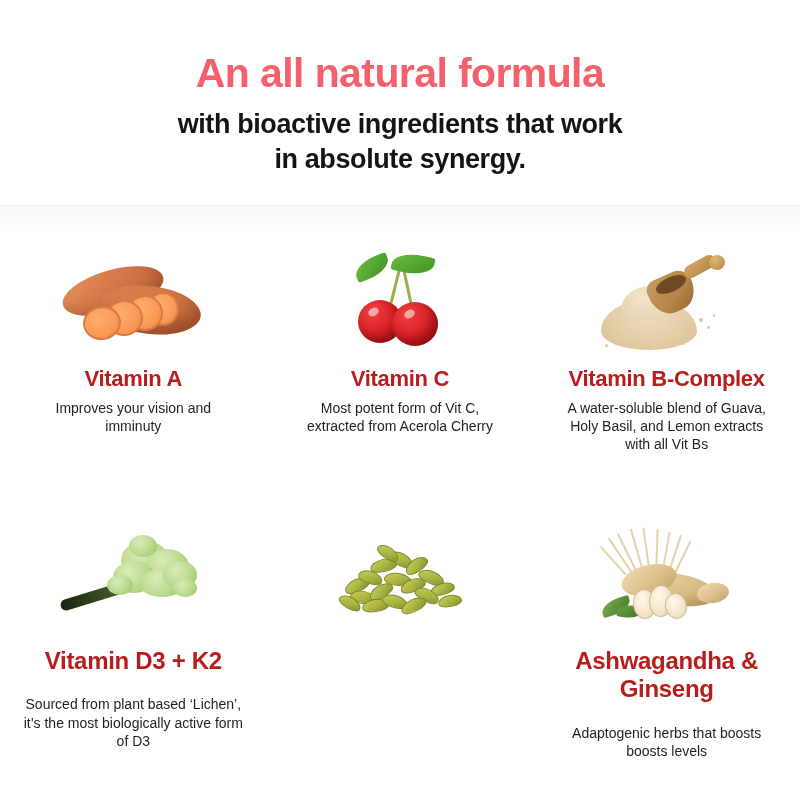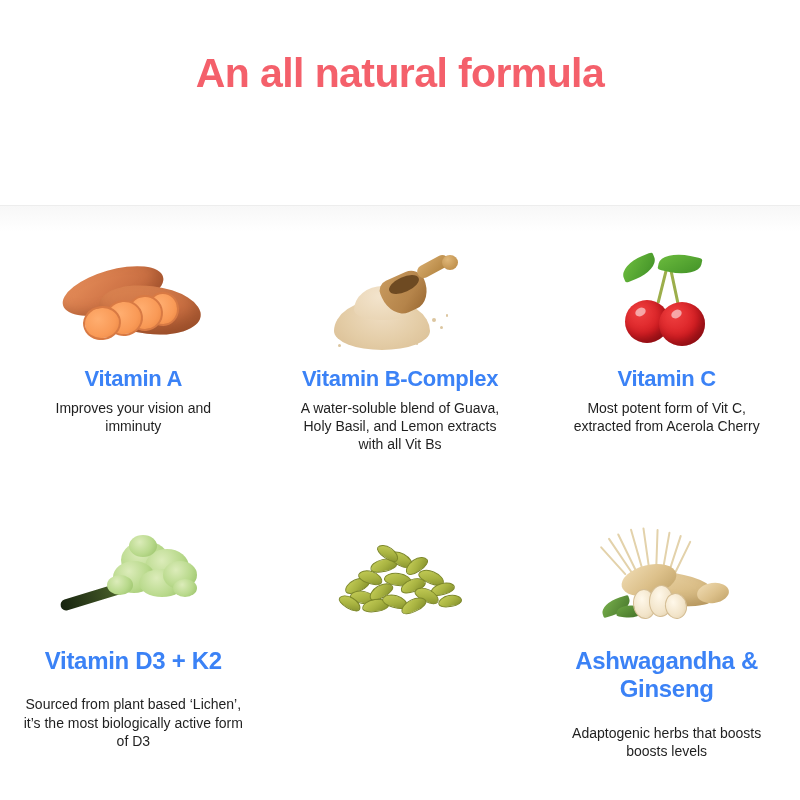--- a/index.html
+++ b/index.html
@@ -64,21 +64,21 @@
     position:relative;
     margin-top:46px;
     margin-bottom:10px;
   }
   .card.r2 .art { margin-top:24px; margin-bottom:16px; }
 
   .card-title {
     font-size:22px;
     font-weight:600;
     letter-spacing:-0.3px;
-    color:#3b82f6;
+    color:#b91c1c;
     text-align:center;
     line-height:1.18;
   }
   .card.r2 .card-title { font-size:24px; }
   .card-desc {
     margin-top:7px;
     font-size:14px;
     font-weight:500;
     line-height:1.30;
     color:#1f1f1f;
@@ -205,72 +205,74 @@
   }
 </style>
 </head>
 <body>
 
 <div class="page">
 
   <div class="header">
     <div class="headline">An all natural formula</div>
     <div class="subhead">
+      <div>with bioactive ingredients that work</div>
+      <div>in absolute synergy.</div>
     </div>
   </div>
   <div class="divider"></div>
   <div class="below-fade"></div>
 
   <div class="grid">
 
     <div class="card r1">
       <div class="art">
         <div class="sp-tuber sp-a"></div>
         <div class="sp-tuber sp-b"></div>
         <div class="sp-slice s4"></div>
         <div class="sp-slice s3"></div>
         <div class="sp-slice s2"></div>
         <div class="sp-slice s1"></div>
       </div>
       <div class="card-title">Vitamin A</div>
       <div class="card-desc">Improves your vision and imminuty</div>
+    </div>
+
+    <div class="card r1">
+      <div class="art">
+        <div class="ch-stem" style="left:74px;top:14px;height:38px;transform:rotate(14deg);"></div>
+        <div class="ch-stem" style="left:86px;top:16px;height:38px;transform:rotate(-12deg);"></div>
+        <div class="leaf" style="left:34px;top:6px;width:36px;height:19px;transform:rotate(-22deg);"></div>
+        <div class="leaf" style="left:72px;top:2px;width:42px;height:20px;transform:rotate(12deg);"></div>
+        <div class="ch ch-l"></div>
+        <div class="ch ch-r"></div>
+        <div class="ch-hi" style="left:48px;top:56px;"></div>
+        <div class="ch-hi" style="left:84px;top:58px;"></div>
+      </div>
+      <div class="card-title">Vitamin C</div>
+      <div class="card-desc">Most potent form of Vit C, extracted from Acerola Cherry</div>
     </div>
 
     <div class="card r1">
       <div class="art">
         <div class="pw-pile"></div>
         <div class="pw-pile2"></div>
         <div class="sc-bowl"></div>
         <div class="sc-inner"></div>
         <div class="sc-handle"></div>
         <div class="sc-knob"></div>
         <div class="pw-dust" style="left:112px;top:66px;width:4px;height:4px;"></div>
         <div class="pw-dust" style="left:120px;top:74px;width:3px;height:3px;"></div>
         <div class="pw-dust" style="left:106px;top:80px;width:3px;height:3px;"></div>
         <div class="pw-dust" style="left:126px;top:62px;width:2.5px;height:2.5px;"></div>
         <div class="pw-dust" style="left:18px;top:92px;width:3px;height:3px;"></div>
         <div class="pw-dust" style="left:96px;top:90px;width:2.5px;height:2.5px;"></div>
       </div>
       <div class="card-title">Vitamin B-Complex</div>
       <div class="card-desc">A water-soluble blend of Guava, Holy Basil, and Lemon extracts with all Vit Bs</div>
-    </div>
-
-    <div class="card r1">
-      <div class="art">
-        <div class="ch-stem" style="left:74px;top:14px;height:38px;transform:rotate(14deg);"></div>
-        <div class="ch-stem" style="left:86px;top:16px;height:38px;transform:rotate(-12deg);"></div>
-        <div class="leaf" style="left:34px;top:6px;width:36px;height:19px;transform:rotate(-22deg);"></div>
-        <div class="leaf" style="left:72px;top:2px;width:42px;height:20px;transform:rotate(12deg);"></div>
-        <div class="ch ch-l"></div>
-        <div class="ch ch-r"></div>
-        <div class="ch-hi" style="left:48px;top:56px;"></div>
-        <div class="ch-hi" style="left:84px;top:58px;"></div>
-      </div>
-      <div class="card-title">Vitamin C</div>
-      <div class="card-desc">Most potent form of Vit C, extracted from Acerola Cherry</div>
     </div>
 
     <div class="card r2">
       <div class="art">
         <div class="li-stem"></div>
         <div class="li-puff" style="left:68px;top:14px;width:48px;height:38px;"></div>
         <div class="li-puff" style="left:92px;top:22px;width:44px;height:36px;"></div>
         <div class="li-puff" style="left:60px;top:34px;width:42px;height:32px;"></div>
         <div class="li-puff" style="left:86px;top:42px;width:46px;height:28px;"></div>
         <div class="li-puff" style="left:110px;top:34px;width:34px;height:28px;"></div>

